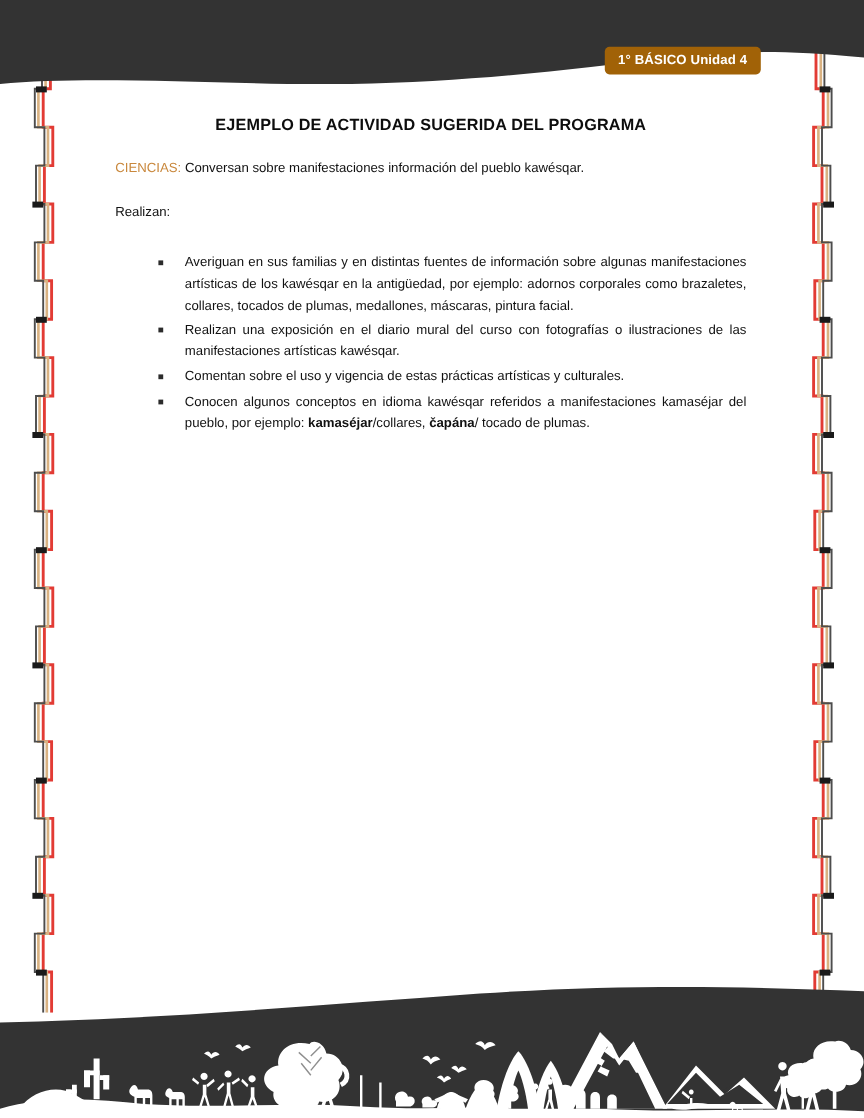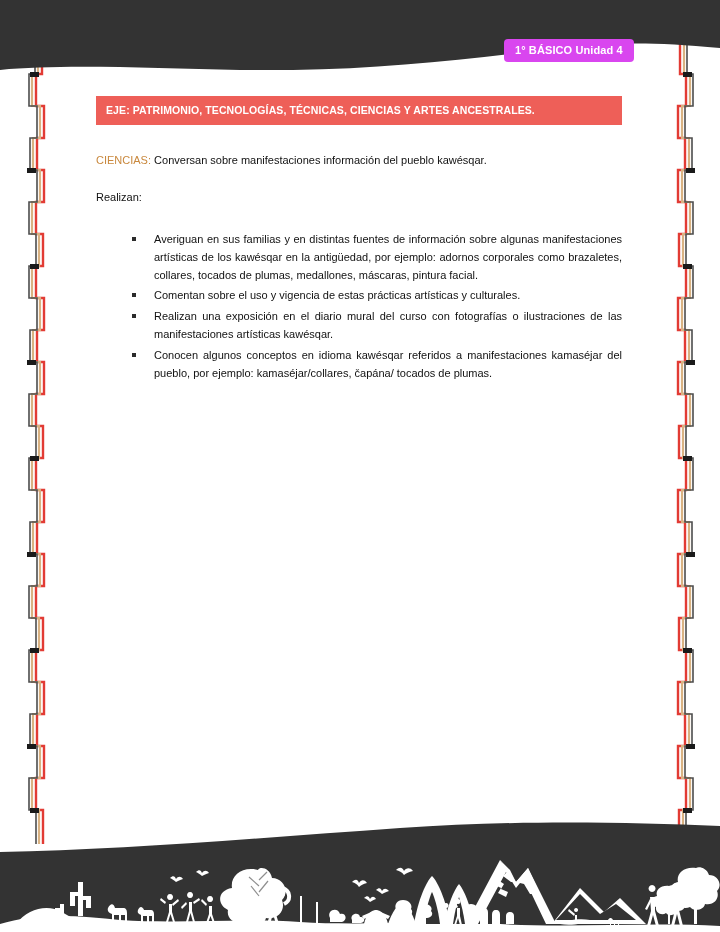--- a/index.html
+++ b/index.html
@@ -9,21 +9,21 @@
     background:#ffffff;
     position:relative;
     overflow:hidden;
   }
 
   
   .top-wave { position:absolute; top:0; left:0; width:720px; height:70px; z-index:4; }
   .badge {
     position:absolute; z-index:6;
     top:39px; left:504px;
-    background:#d946ef; color:#ffffff;
+    background:#a16207; color:#ffffff;
     font-size:11px; font-weight:bold;
     padding:5px 11px 6px 11px;
     border-radius:4px;
     letter-spacing:.1px;
     white-space:nowrap;
   }
 
   
   .bottom-band { position:absolute; bottom:0; left:0; width:720px; height:112px; z-index:4; }
 
@@ -78,21 +78,21 @@
     padding-left:24px;
     margin-bottom:3px;
   }
   ul.bullets li::before {
     content:"";
     position:absolute;
     left:2px; top:6px;
     width:4px; height:4px;
     background:#2b2b2b;
   }
-  ul.bullets li b { font-weight:normal; }
+  ul.bullets li b { font-weight:bold; }
 </style>
 </head>
 <body>
 
 <svg class="top-wave" viewBox="0 0 720 70" preserveAspectRatio="none">
   <path d="M0,0 L720,0 L720,48 C640,40 600,44 560,48 C460,60 360,72 240,70 C150,68 60,64 0,70 Z" fill="#333333"></path>
   <rect x="585" y="44" width="6" height="10" fill="#333333"></rect>
 </svg>
 
 <div class="badge">1° BÁSICO Unidad 4</div>
@@ -161,35 +161,35 @@
     <rect x="26" y="316" width="9" height="5"></rect>
     <rect x="23" y="412" width="9" height="5"></rect>
     <rect x="26" y="508" width="9" height="5"></rect>
     <rect x="23" y="604" width="9" height="5"></rect>
     <rect x="26" y="700" width="9" height="5"></rect>
     <rect x="23" y="764" width="9" height="5"></rect>
   </g>
 </svg>
 
 <div class="content">
-
-  <div class="eje-banner">EJE: PATRIMONIO, TECNOLOGÍAS, TÉCNICAS, CIENCIAS Y ARTES ANCESTRALES.</div>
+  <div class="doc-title">EJEMPLO DE ACTIVIDAD SUGERIDA DEL PROGRAMA</div>
+
 
   <div class="activity-line">
     <span class="activity-label">CIENCIAS:</span>
     <span>Conversan sobre manifestaciones información del pueblo kawésqar.</span>
   </div>
 
   <div class="examples-label">Realizan:</div>
 
   <ul class="bullets">
       <li><span>Averiguan en sus familias y en distintas fuentes de información sobre algunas manifestaciones artísticas de los kawésqar en la antigüedad, por ejemplo: adornos corporales como brazaletes, collares, tocados de plumas, medallones, máscaras, pintura facial.</span></li>
+      <li><span>Realizan una exposición en el diario mural del curso con fotografías o ilustraciones de las manifestaciones artísticas kawésqar.</span></li>
       <li><span>Comentan sobre el uso y vigencia de estas prácticas artísticas y culturales.</span></li>
-      <li><span>Realizan una exposición en el diario mural del curso con fotografías o ilustraciones de las manifestaciones artísticas kawésqar.</span></li>
-      <li><span>Conocen algunos conceptos en idioma kawésqar referidos a manifestaciones kamaséjar del pueblo, por ejemplo: </span><b>kamaséjar</b><span>/collares, </span><b>čapána</b><span>/ tocados de plumas.</span></li>
+      <li><span>Conocen algunos conceptos en idioma kawésqar referidos a manifestaciones kamaséjar del pueblo, por ejemplo: </span><b>kamaséjar</b><span>/collares, </span><b>čapána</b><span>/ tocado de plumas.</span></li>
     </ul>
 </div>
 
 <svg class="bottom-band" viewBox="0 0 720 112" preserveAspectRatio="none">
   <path d="M0,32 C120,30 260,18 400,8 C520,0 620,2 720,6 L720,112 L0,112 Z" fill="#333333"></path>
 
   <g fill="#ffffff">
 
     <path d="M0,104 C40,92 80,96 120,100 C180,104 240,98 300,102 C360,106 430,100 500,104
              C570,108 650,102 720,106 L720,112 L0,112 Z"></path>

